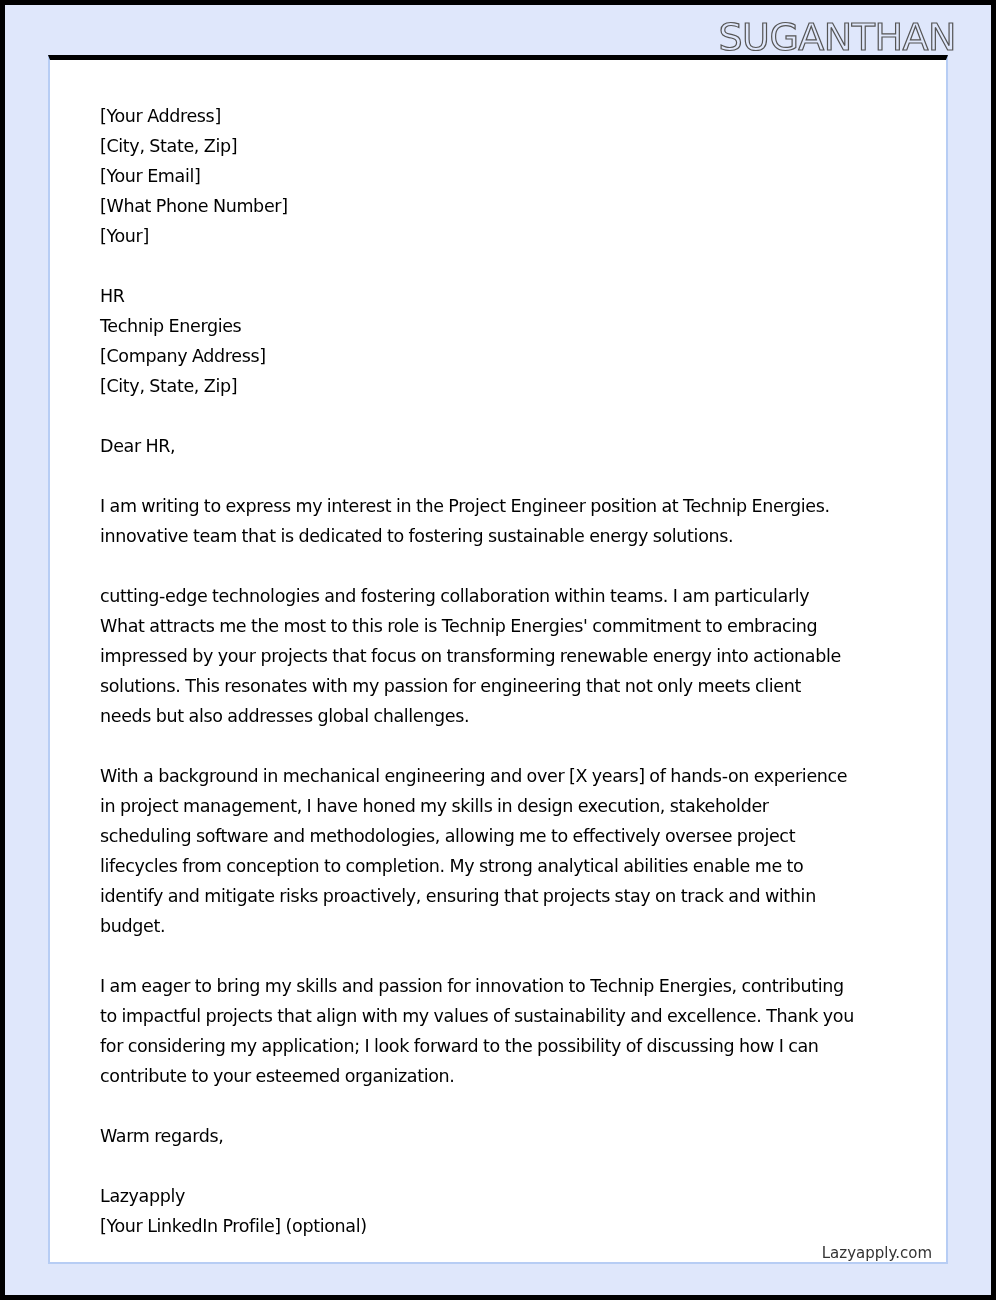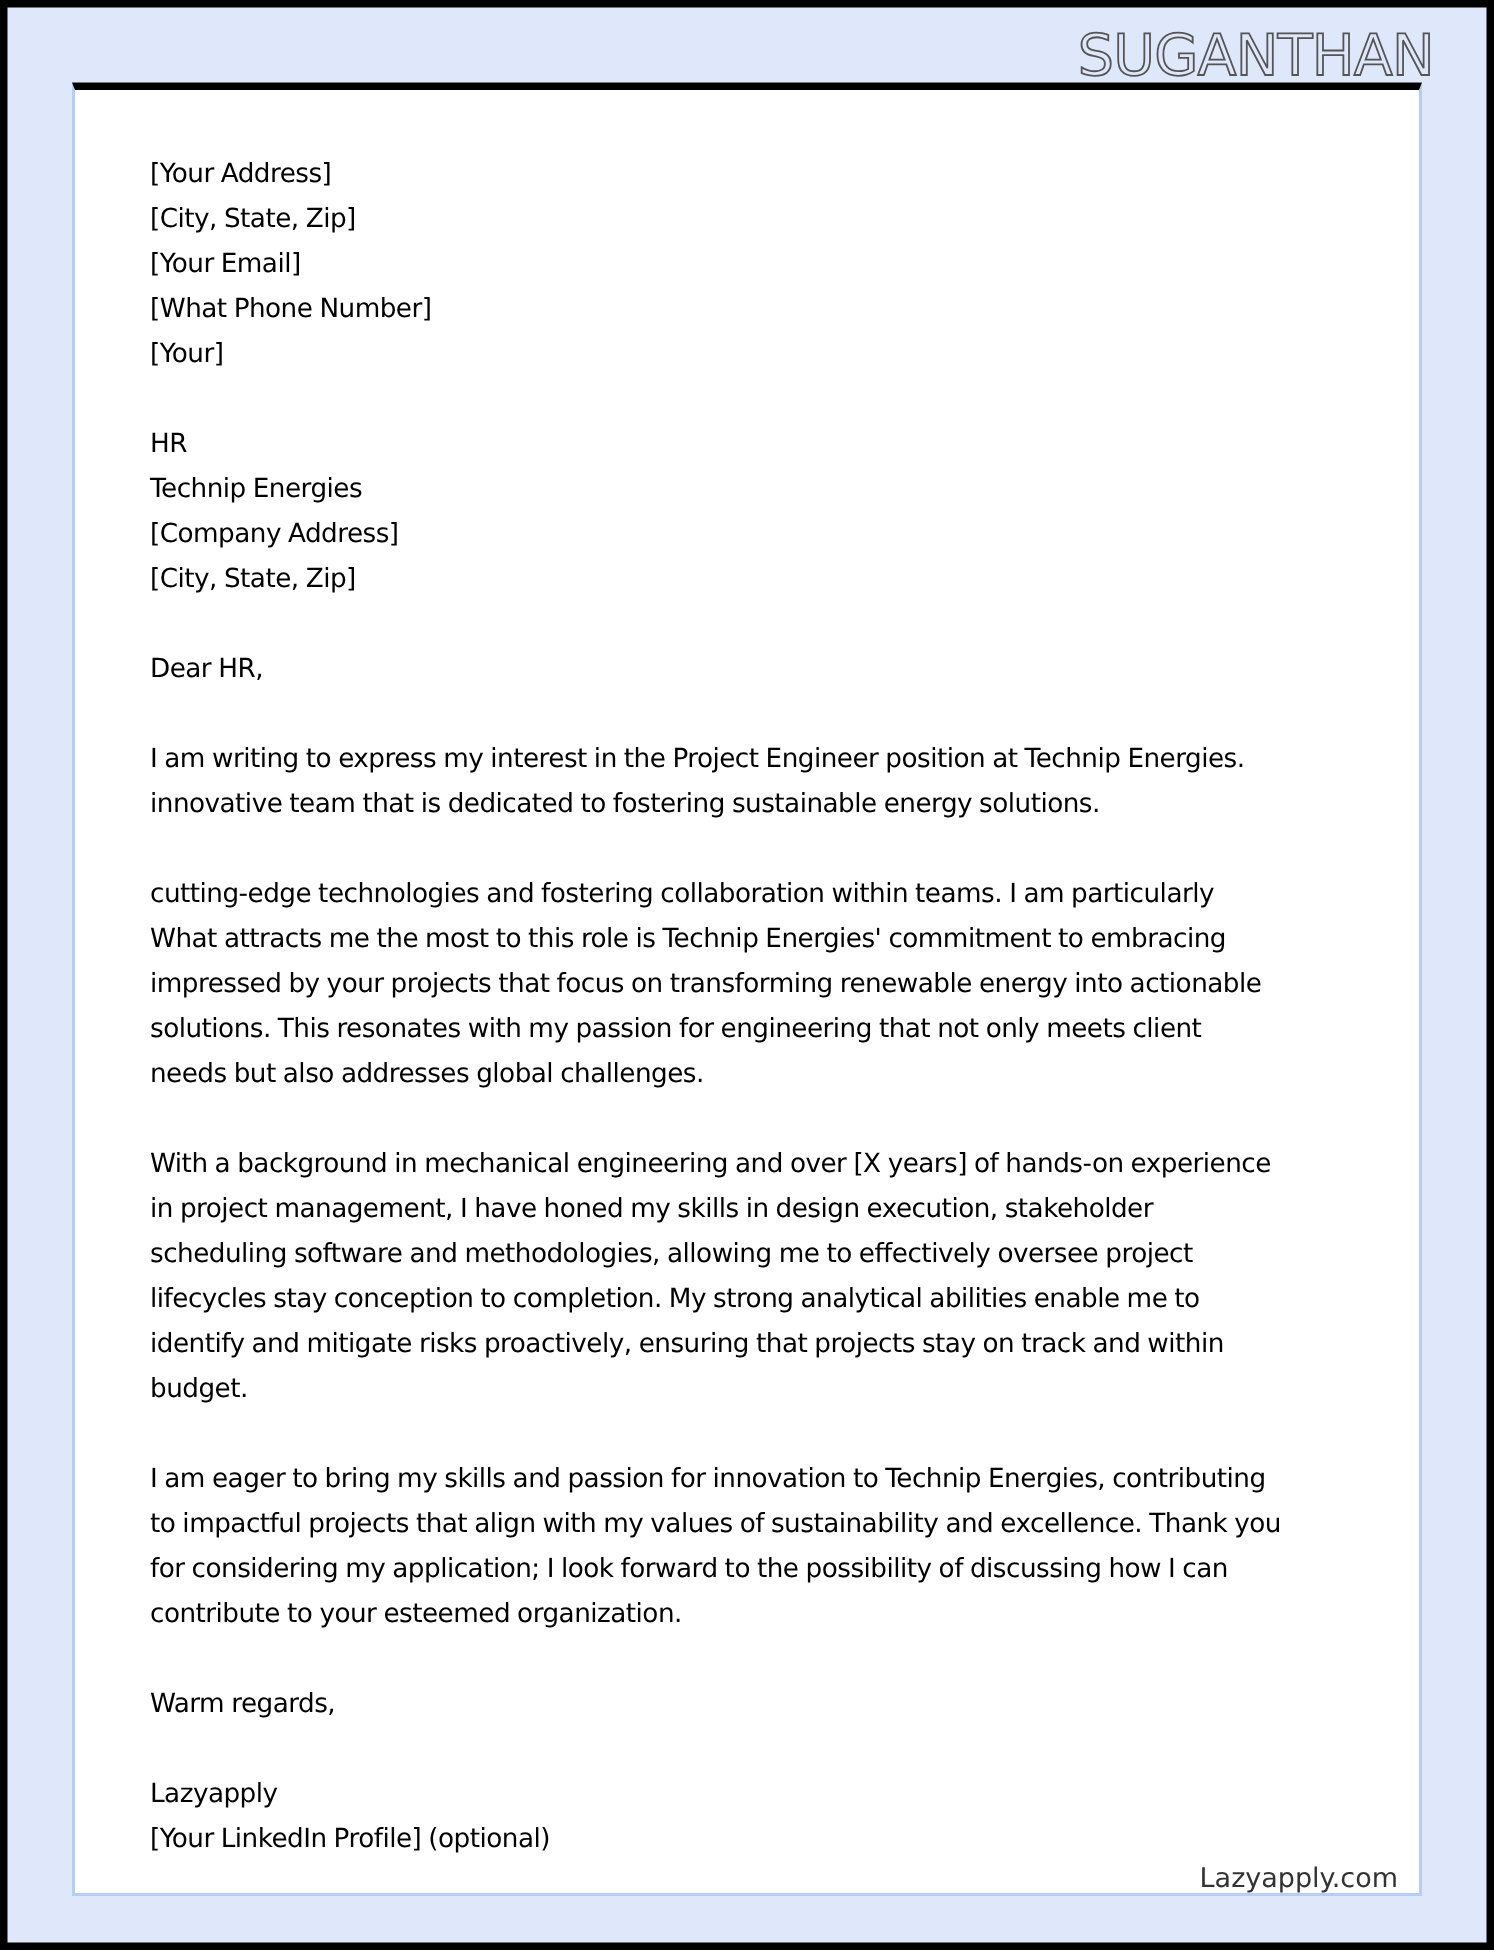--- a/index.html
+++ b/index.html
@@ -65,21 +65,21 @@
     .letter .gap { display: block; height: 30px; }
     .letter p {
       margin: 0;
       padding: 0;
     }
     .watermark {
       position: absolute;
       right: 59px;
       top: 1241px;
       font-family: "DejaVu Sans", sans-serif;
-      font-size: 18px;
+      font-size: 15px;
       line-height: 14px;
       color: #333333;
       z-index: 3;
     }
   </style>
 </head>
 <body>
 
 <div class="page">
 
@@ -121,21 +121,21 @@
       <span class="line">impressed by your projects that focus on transforming renewable energy into actionable</span>
       <span class="line">solutions. This resonates with my passion for engineering that not only meets client</span>
       <span class="line">needs but also addresses global challenges.</span>
     </p>
     <span class="gap"></span>
 
     <p>
       <span class="line">With a background in mechanical engineering and over [X years] of hands-on experience</span>
       <span class="line">in project management, I have honed my skills in design execution, stakeholder</span>
       <span class="line">scheduling software and methodologies, allowing me to effectively oversee project</span>
-      <span class="line">lifecycles stay conception to completion. My strong analytical abilities enable me to</span>
+      <span class="line">lifecycles from conception to completion. My strong analytical abilities enable me to</span>
       <span class="line">identify and mitigate risks proactively, ensuring that projects stay on track and within</span>
       <span class="line">budget.</span>
     </p>
     <span class="gap"></span>
 
     <p>
       <span class="line">I am eager to bring my skills and passion for innovation to Technip Energies, contributing</span>
       <span class="line">to impactful projects that align with my values of sustainability and excellence. Thank you</span>
       <span class="line">for considering my application; I look forward to the possibility of discussing how I can</span>
       <span class="line">contribute to your esteemed organization.</span>

